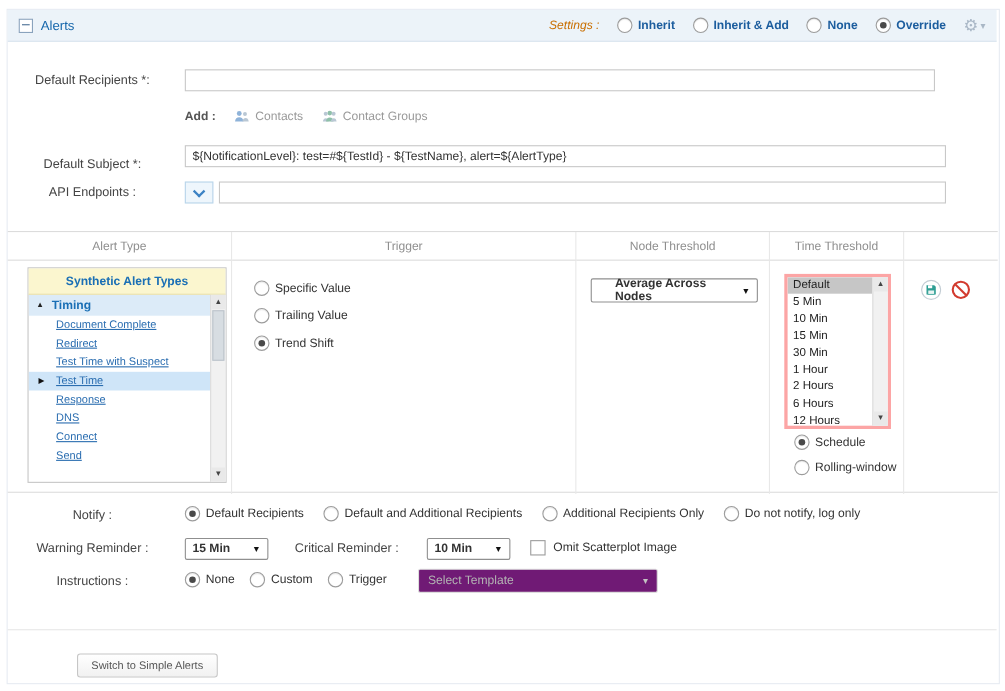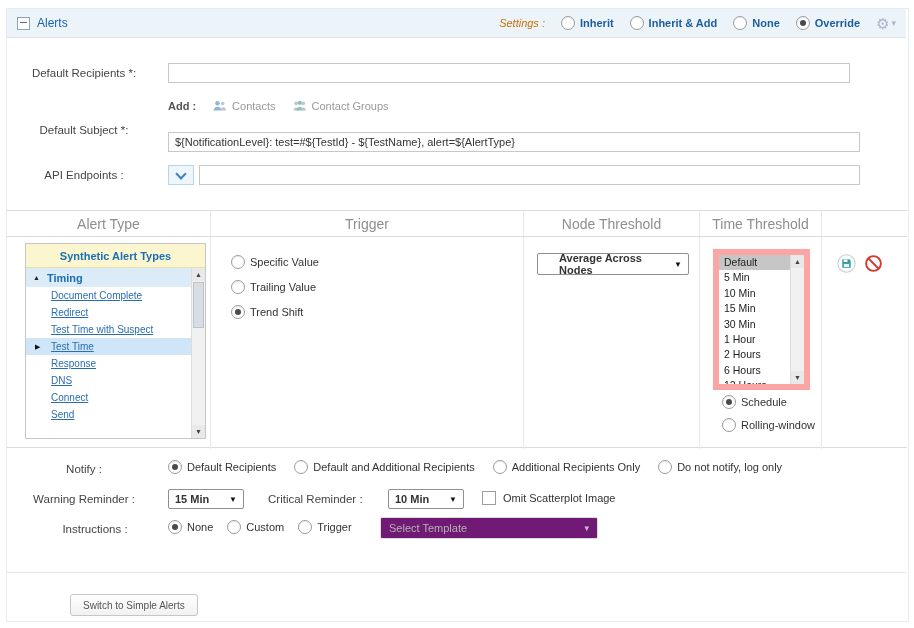--- a/index.html
+++ b/index.html
@@ -38,21 +38,21 @@
   .add-link{display:flex;align-items:center;gap:5px;color:#9a9a9a;cursor:pointer;}
   .combo-btn{position:absolute;left:168px;top:165px;width:26px;height:20px;box-sizing:border-box;
        border:1px solid #b9d5ea;background:#eef6fc;display:flex;align-items:center;justify-content:center;cursor:pointer;}
   .chev{width:6px;height:6px;border-right:2px solid #3b82c4;border-bottom:2px solid #3b82c4;
        transform:rotate(45deg);margin-top:-3px;}
 
   
   .tbl{position:absolute;left:7px;top:210px;width:900px;height:238px;display:grid;
        grid-template-columns:204px 313px 176px 122px 85px;grid-template-rows:26px 212px;
        border-top:1px solid #dcdcdc;border-bottom:1px solid #dcdcdc;box-sizing:border-box;}
-  .th{display:flex;align-items:center;justify-content:center;font-size:14px;color:#8f8f8f;
+  .th{display:flex;align-items:center;justify-content:center;font-size:11px;color:#8f8f8f;
        border-bottom:1px solid #dcdcdc;border-right:1px solid #e8e8e8;}
   .th.last{border-right:none;}
   .tc{position:relative;border-right:1px solid #e8e8e8;}
   .tc.last{border-right:none;}
 
   
   .atlist{position:absolute;left:18px;top:6px;width:181px;height:196px;border:1px solid #c6c6c6;
        background:#fff;box-sizing:border-box;}
   .at-title{height:23px;background:#fbf6cf;border-bottom:1px solid #e6dfab;display:flex;align-items:center;
        justify-content:center;font-weight:bold;color:#1a6fb5;}
@@ -77,21 +77,21 @@
   .trig{position:absolute;left:20px;top:18px;display:flex;flex-direction:column;gap:11px;}
   .ropt .blbl{color:#333;font-size:11px;}
 
   
   .select{position:absolute;border:1px solid #8f8f8f;background:#fff;display:flex;align-items:center;
        justify-content:space-between;padding:0 6px;box-sizing:border-box;border-radius:2px;cursor:pointer;font-weight:bold;}
   .select .caret{font-size:8px;color:#111;margin-left:6px;}
   .node-select{left:13px;top:16px;width:152px;height:22px;padding-left:21px;}
 
   
-  .ttlist{position:absolute;left:13px;top:12px;width:97px;height:141px;border:6px solid #fca5a5;
+  .ttlist{position:absolute;left:13px;top:12px;width:97px;height:141px;border:3px solid #fca5a5;
        background:#fff;box-sizing:border-box;}
   .tt-body{position:absolute;top:0;bottom:0;left:0;right:14px;overflow:hidden;}
   .tt-row{height:15.4px;line-height:15.4px;font-size:10.5px;color:#222;padding-left:5px;cursor:pointer;white-space:nowrap;}
   .tt-row.on{background:#c6c6c6;}
   .tt-sb{top:0;bottom:0;right:0;}
   .mode1{position:absolute;left:22px;top:158px;}
   .mode2{position:absolute;left:22px;top:181px;}
 
   
   .acts{position:absolute;left:14px;top:16px;display:flex;gap:7px;}
@@ -168,21 +168,21 @@
       <path d="M1 10.5c.2-2 1.2-3.1 2.7-3.1 1.3 0 2.3 1 2.6 3.1z" fill="#b9c7d4"></path>
       <circle cx="7.3" cy="2.8" r="2.1" fill="#8fc0a9"></circle>
       <path d="M3.9 10.5c0-2.3 1.5-3.6 3.4-3.6s3.4 1.3 3.4 3.6z" fill="#8fc0a9"></path>
       <circle cx="10.8" cy="3.4" r="1.8" fill="#b9c7d4"></circle>
       <path d="M8.2 10.5c.3-2 1.3-3.1 2.7-3.1 1.4 0 2.4 1 2.6 3.1z" fill="#b9c7d4"></path>
     </svg>
     <span>Contact Groups</span>
   </span>
 </div>
 
-<div class="lbl" style="top:124px;">Default Subject *:</div>
+<div class="lbl" style="top:144px;">Default Subject *:</div>
 <input class="tinput" style="left: 168px; top: 132px; width: 692px;" value="${NotificationLevel}: test=#${TestId} - ${TestName}, alert=${AlertType}">
 
 <div class="lbl" style="top:169px;">API Endpoints :</div>
 <span class="combo-btn">
   <span class="chev"></span>
 </span>
 <input class="tinput" style="left: 199px; top: 165px; width: 661px;" value="">
 
 <div class="tbl">
   <div class="th">Alert Type</div>
@@ -324,21 +324,21 @@
 <div class="lbl-inline" style="left:268px;top:493px;">Critical Reminder :</div>
 <div class="select cs small-select">
   <span>10 Min</span>
   <span class="caret">▼</span>
 </div>
 <label class="omit">
   <span class="checkbox"></span>
   <span>Omit Scatterplot Image</span>
 </label>
 
-<div class="lbl" style="top:523px;margin-left:11px;">Instructions :</div>
+<div class="lbl" style="top:523px;">Instructions :</div>
 <div class="instr-opts">
   <label class="ropt">
     <span class="radio on"></span>
     <span class="blbl">None</span>
   </label>
   <label class="ropt">
     <span class="radio"></span>
     <span class="blbl">Custom</span>
   </label>
   <label class="ropt">

